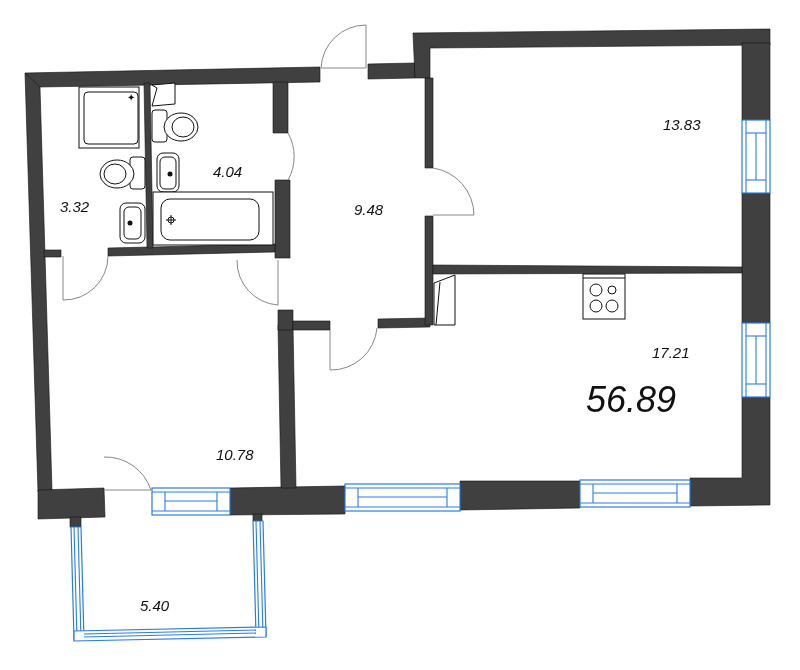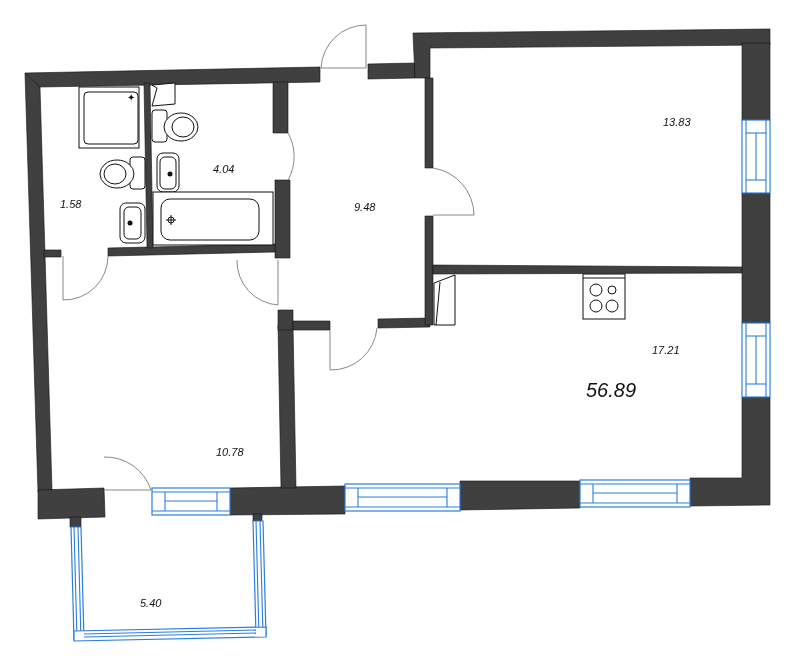--- a/index.html
+++ b/index.html
@@ -4,22 +4,22 @@
   <style>
     html, body { margin: 0; padding: 0; background: #ffffff; }
     body { width: 800px; height: 670px; position: relative; overflow: hidden; font-family: "Liberation Sans", sans-serif; }
     svg { position: absolute; left: 0; top: 0; }
     .wall { fill: #404040; stroke: #111; stroke-width: 0.6; }
     .win { fill: #fff; stroke: #2a7de1; stroke-width: 1.2; }
     .winl { stroke: #2a7de1; stroke-width: 1.1; fill: none; }
     .door { fill: none; stroke: #888; stroke-width: 1; }
     .fix { fill: #fff; stroke: #111; stroke-width: 1; }
     .lbl { position: absolute; font-style: italic; color: #111; white-space: nowrap; }
-    .area { font-size: 11px; }
-    .total { font-size: 20px; }
+    .area { font-size: 15px; }
+    .total { font-size: 36px; }
   </style>
 </head>
 <body>
 
 <svg width="800" height="670" viewBox="0 0 800 670">
 
   <g>
 
     <polygon class="wall" points="25,73 320,67 320,82 40,87"></polygon>
 
@@ -167,20 +167,20 @@
       <circle class="fix" cx="596" cy="306" r="6"></circle>
       <circle class="fix" cx="612" cy="306" r="6"></circle>
     </g>
     <g>
       <polygon class="fix" points="434,283 455,275 455,325 434,325"></polygon>
       <line x1="440" y1="282" x2="436" y2="325" stroke="#111"></line>
     </g>
   </g>
 </svg>
 
-<div class="lbl area" style="left:60px; top:198px;">1.58</div>
+<div class="lbl area" style="left:60px; top:198px;">3.32</div>
 <div class="lbl area" style="left:213px; top:163px;font-style:italic;">4.04</div>
 <div class="lbl area" style="left:354px; top:201px;">9.48</div>
 <div class="lbl area" style="left:663px; top:116px;">13.83</div>
 <div class="lbl area" style="left:652px; top:344px;">17.21</div>
 <div class="lbl total" style="left:586px; top:379px;">56.89</div>
 <div class="lbl area" style="left:216px; top:446px;text-align:right;">10.78</div>
 <div class="lbl area" style="left:140px; top:597px;">5.40</div>
 
 </body></html>

